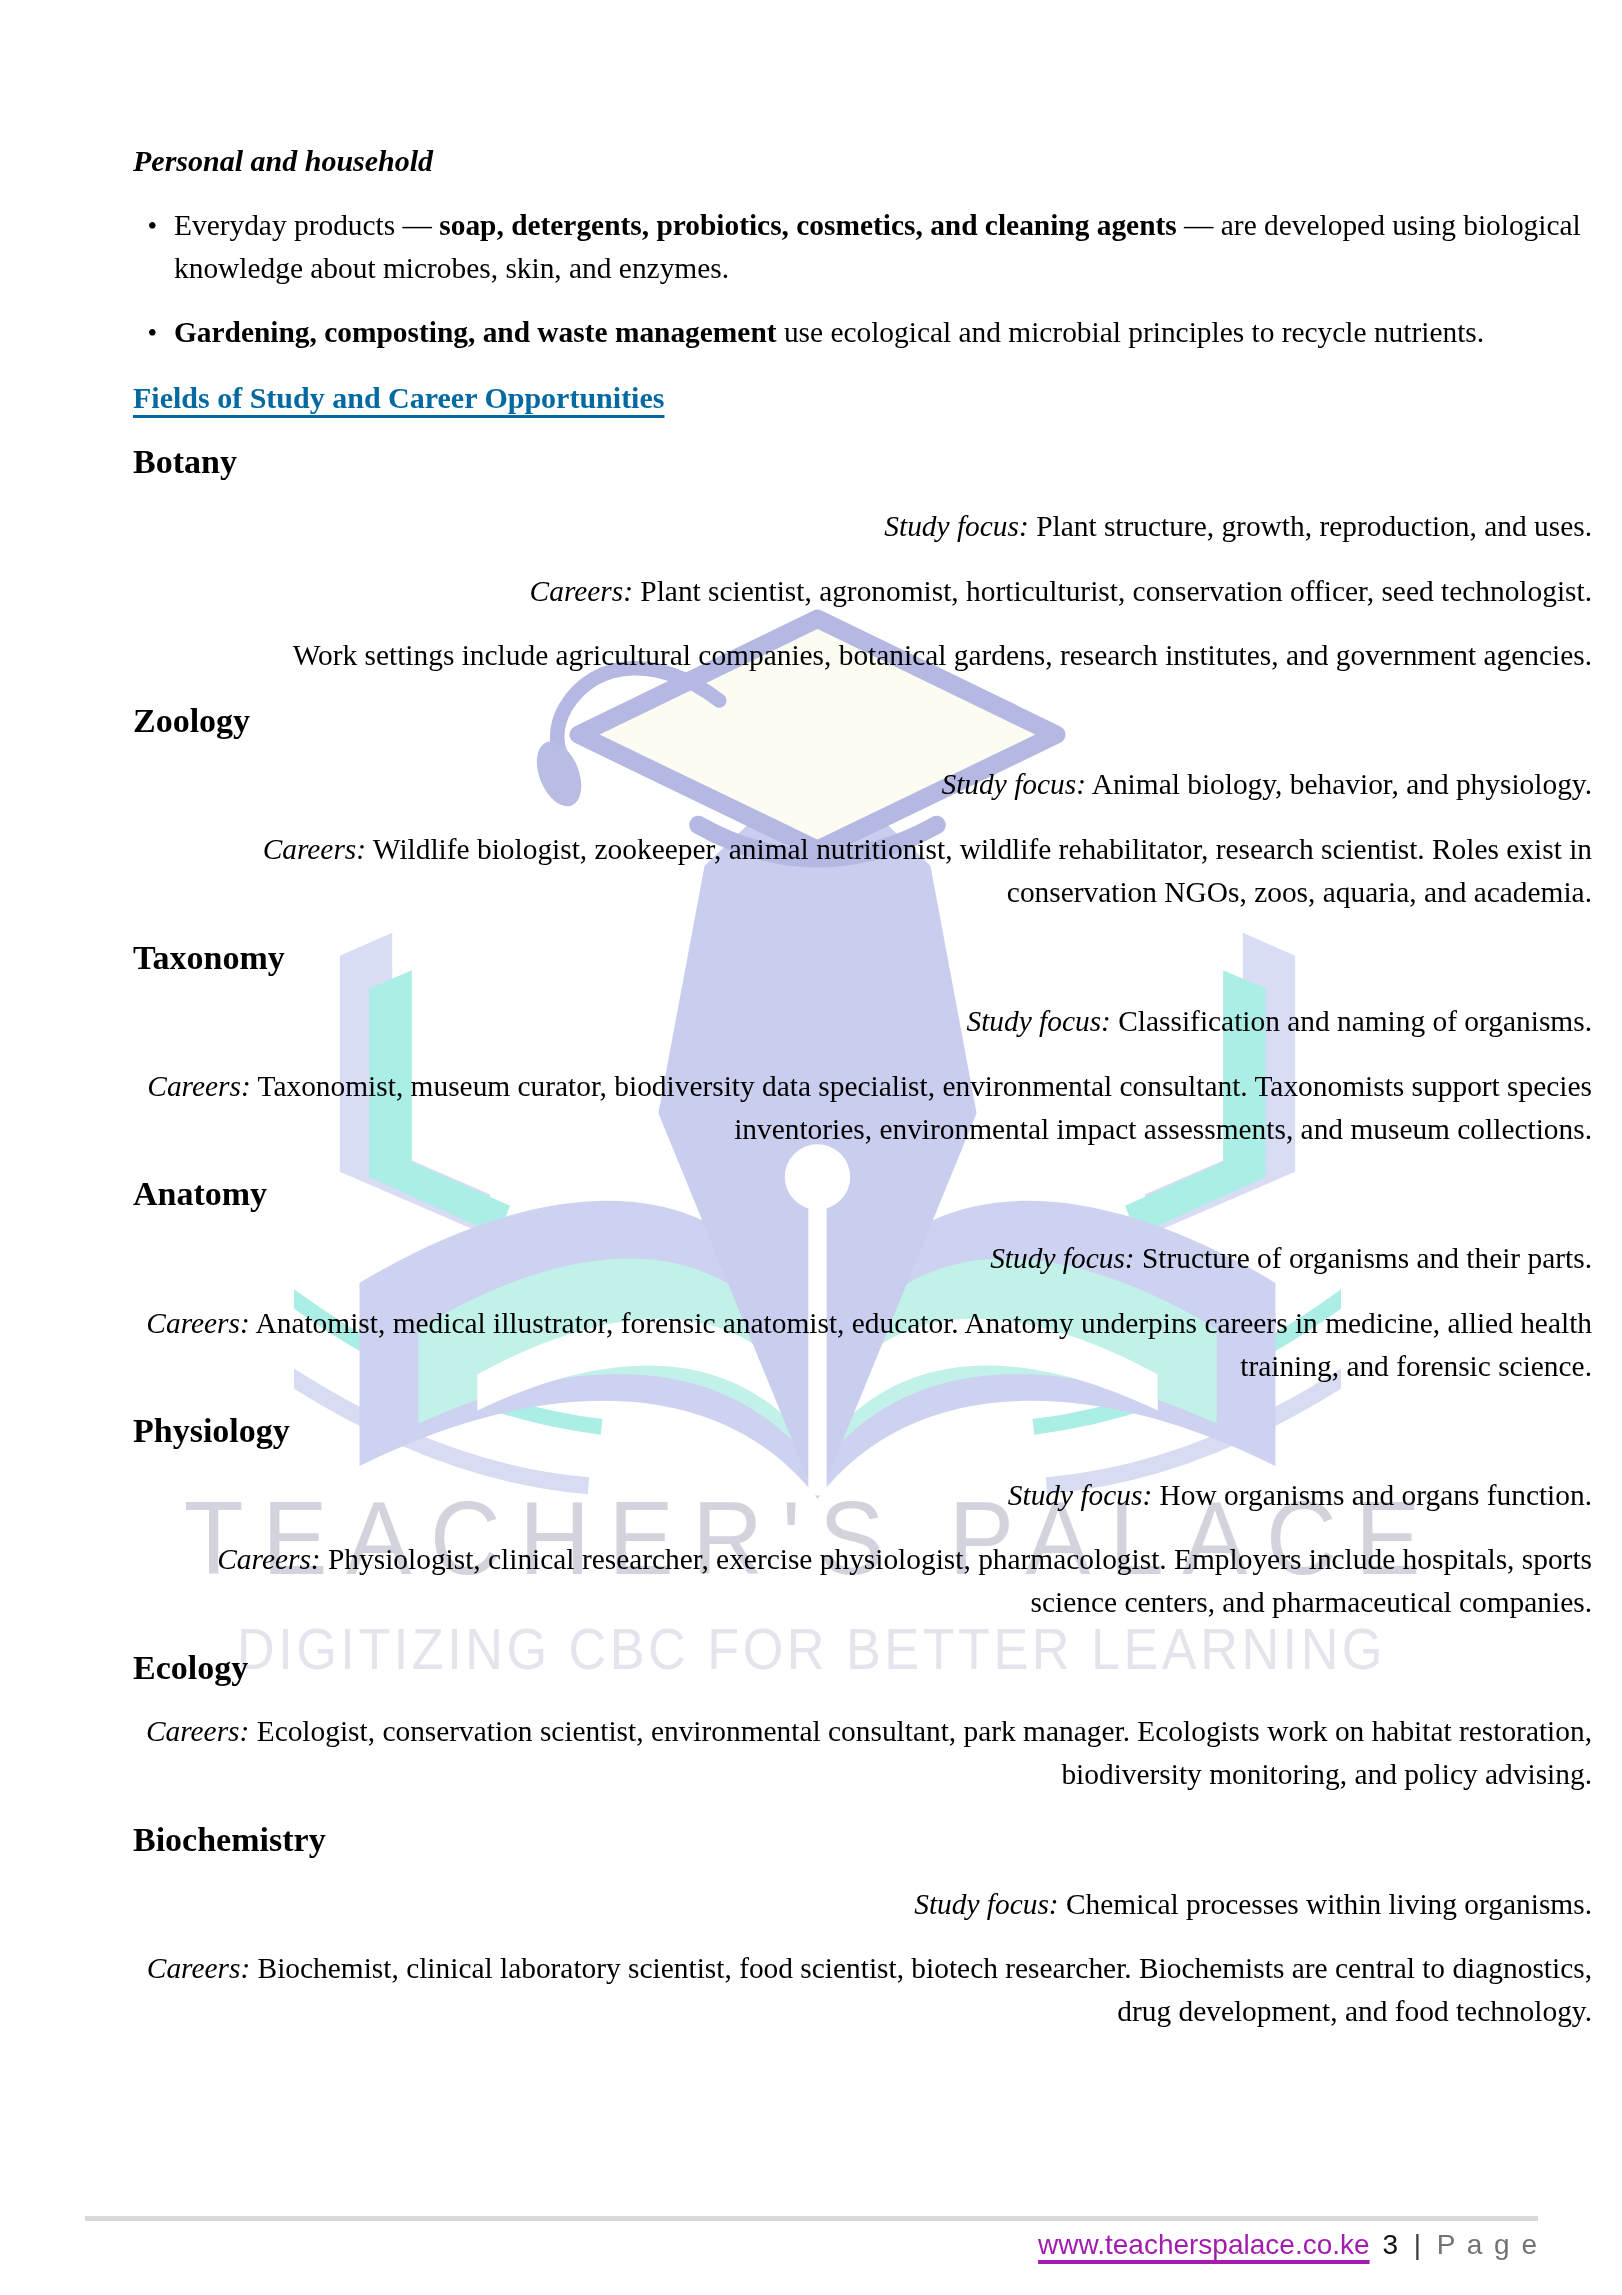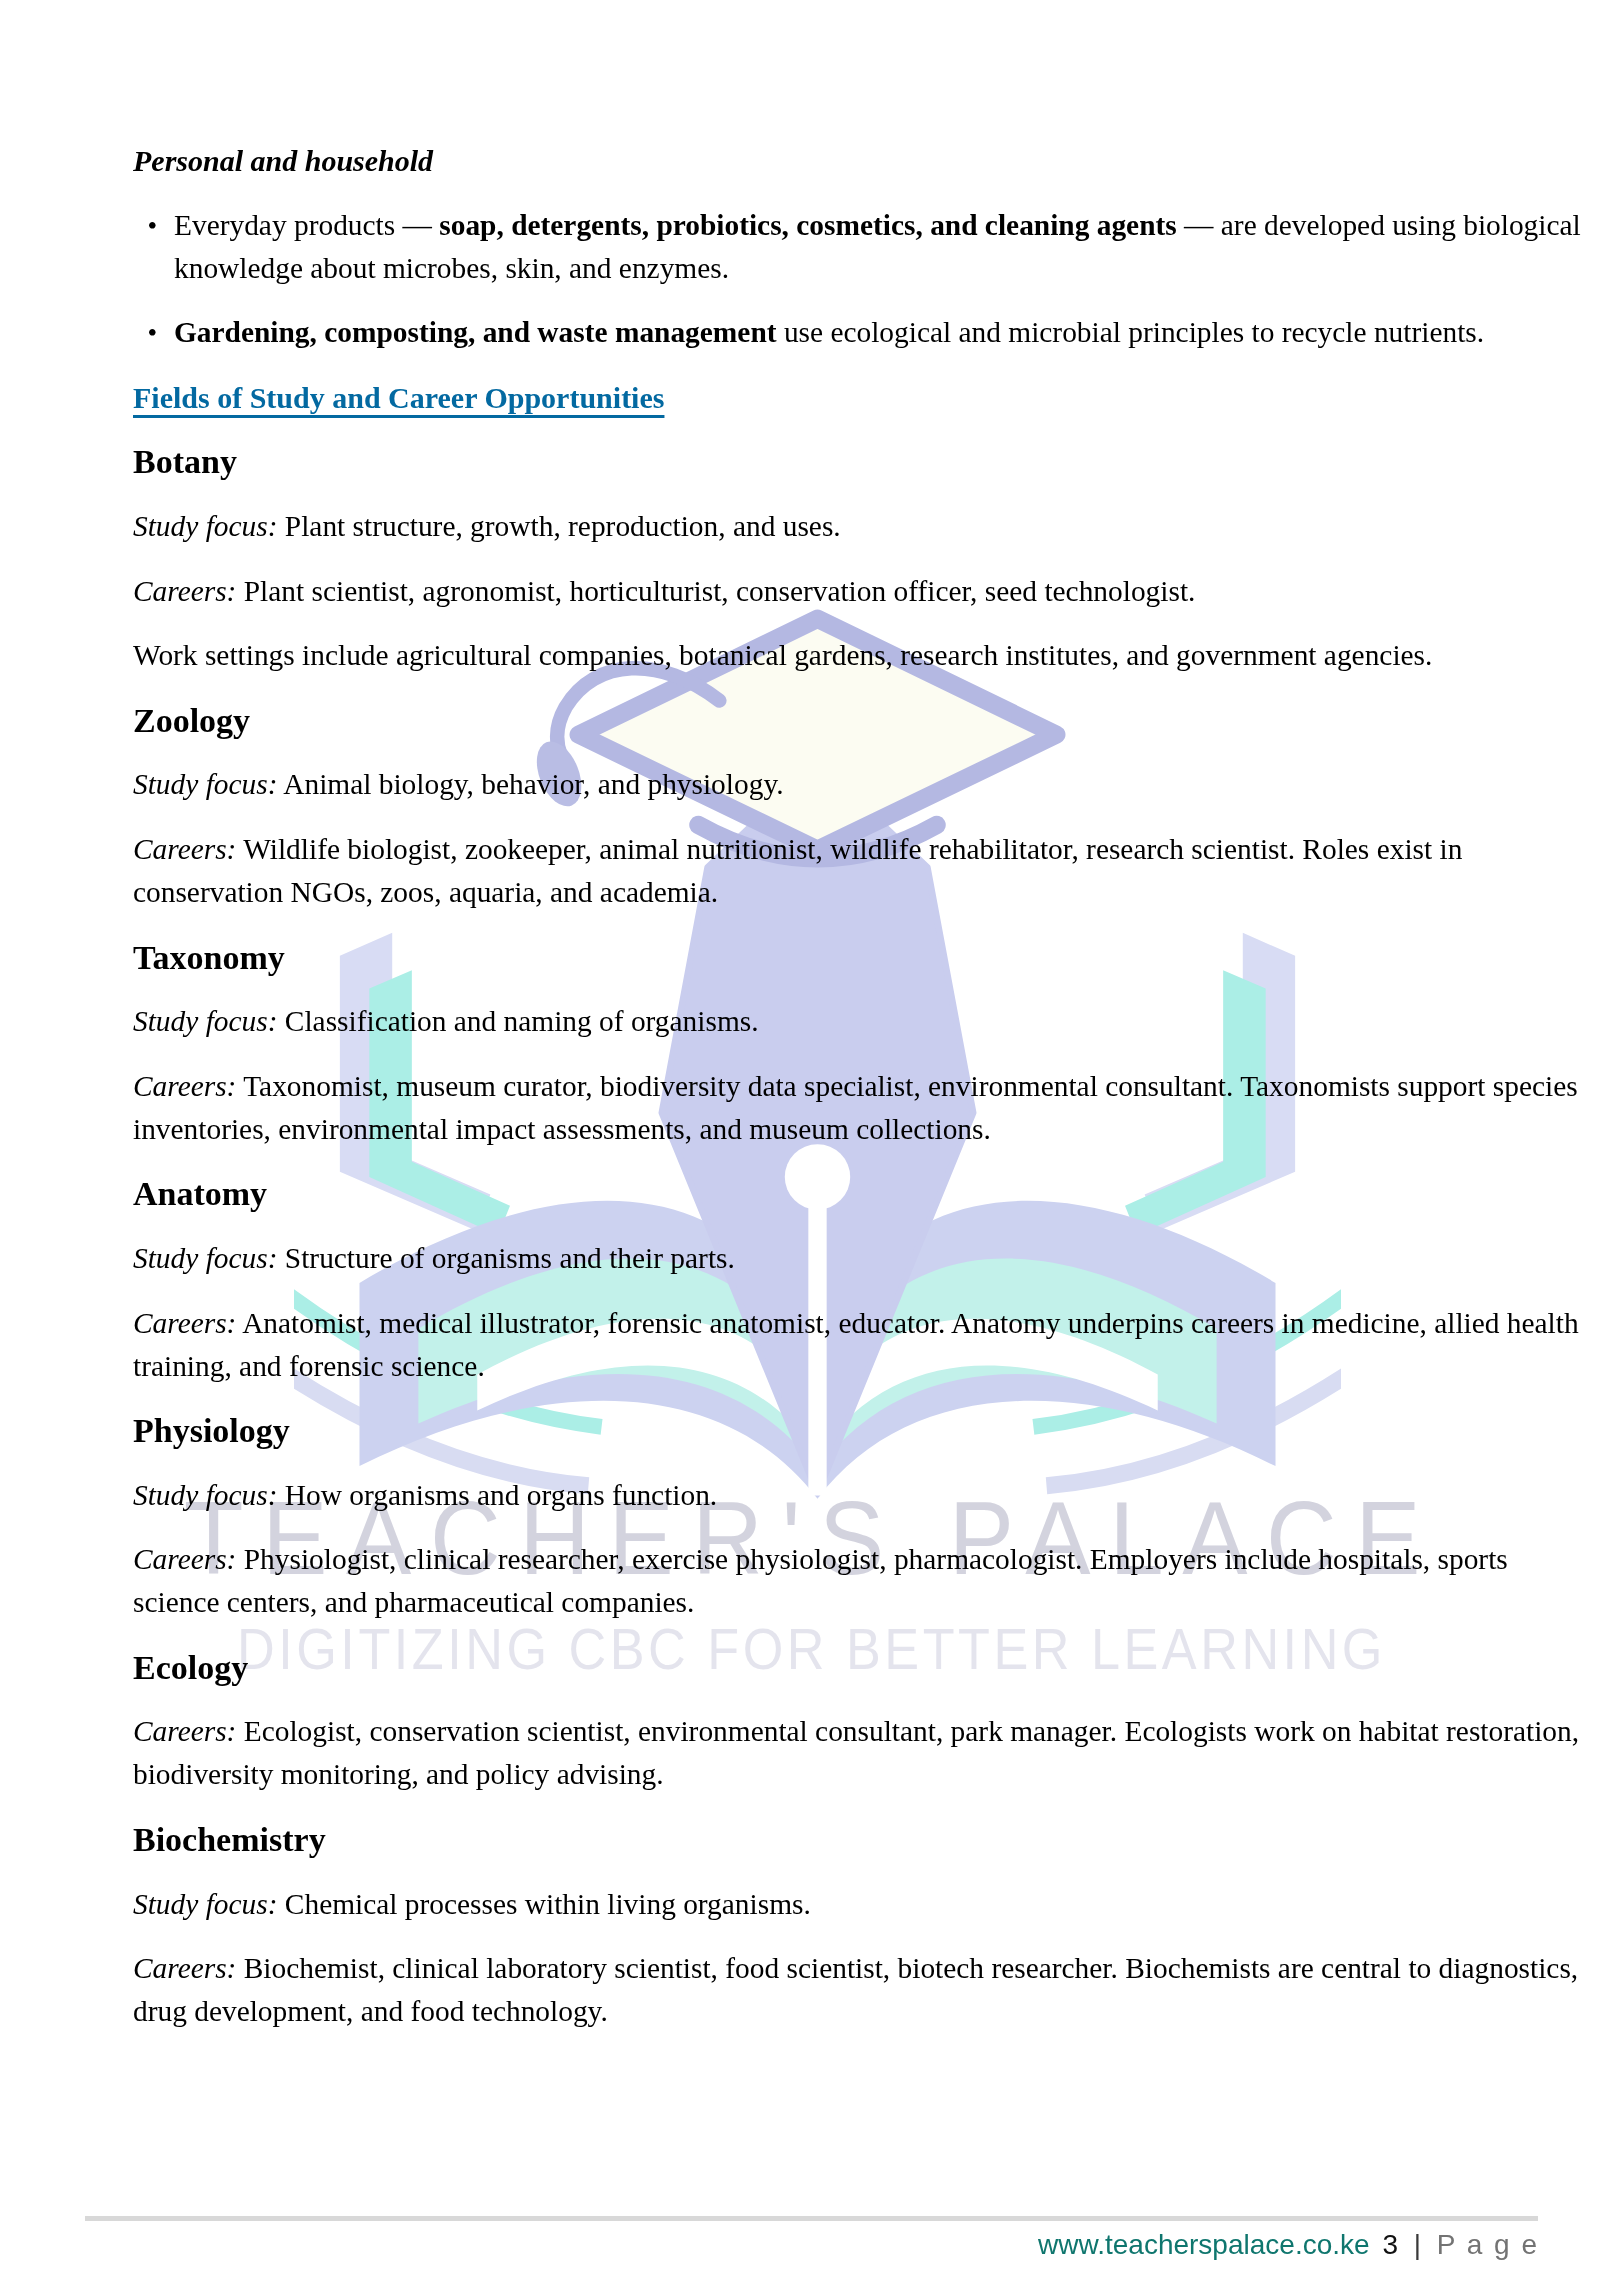--- a/index.html
+++ b/index.html
@@ -54,38 +54,39 @@
     font-size: 30px; font-weight: bold;
     color: #0369a1;
     text-decoration: underline;
     text-decoration-thickness: 3.3px;
     text-underline-offset: 6.5px;
   }
   .sec-title {
     margin: 0 0 21.6px 0;
     font-size: 34px; font-weight: bold; 
   }
-  .para { margin: 0 0 21.6px 0; }
+  .para { margin: 0 0 21.6px 0; text-align: right; }
   .plabel { font-style: italic; }
 
   
   .footer-rule {
     position: absolute; z-index: 1;
     left: 85px; top: 2216px; width: 1453px; height: 5.2px;
     background: #d8d8d8;
   }
   .footer-text {
     position: absolute; z-index: 1;
     top: 2226px; right: 84px;
     font-family: "Liberation Sans", sans-serif;
     font-size: 28px; line-height: 37px; color: #000;
     white-space: nowrap;
   }
   .footer-url {
-    color: #0f766e;
+    color: #a21caf;
+    text-decoration: underline;
     text-decoration-thickness: 3.9px;
     text-underline-offset: 5.9px;
     cursor: pointer;
   }
   .footer-page-num { color: #111111; margin-left: 5.2px; }
   .footer-sep { color: #3a3a3a; margin: 0 7.9px; }
   .footer-page-label { color: #737373; letter-spacing: 2px; margin-top: 16px; }
 </style>
 </head>
 <body>

